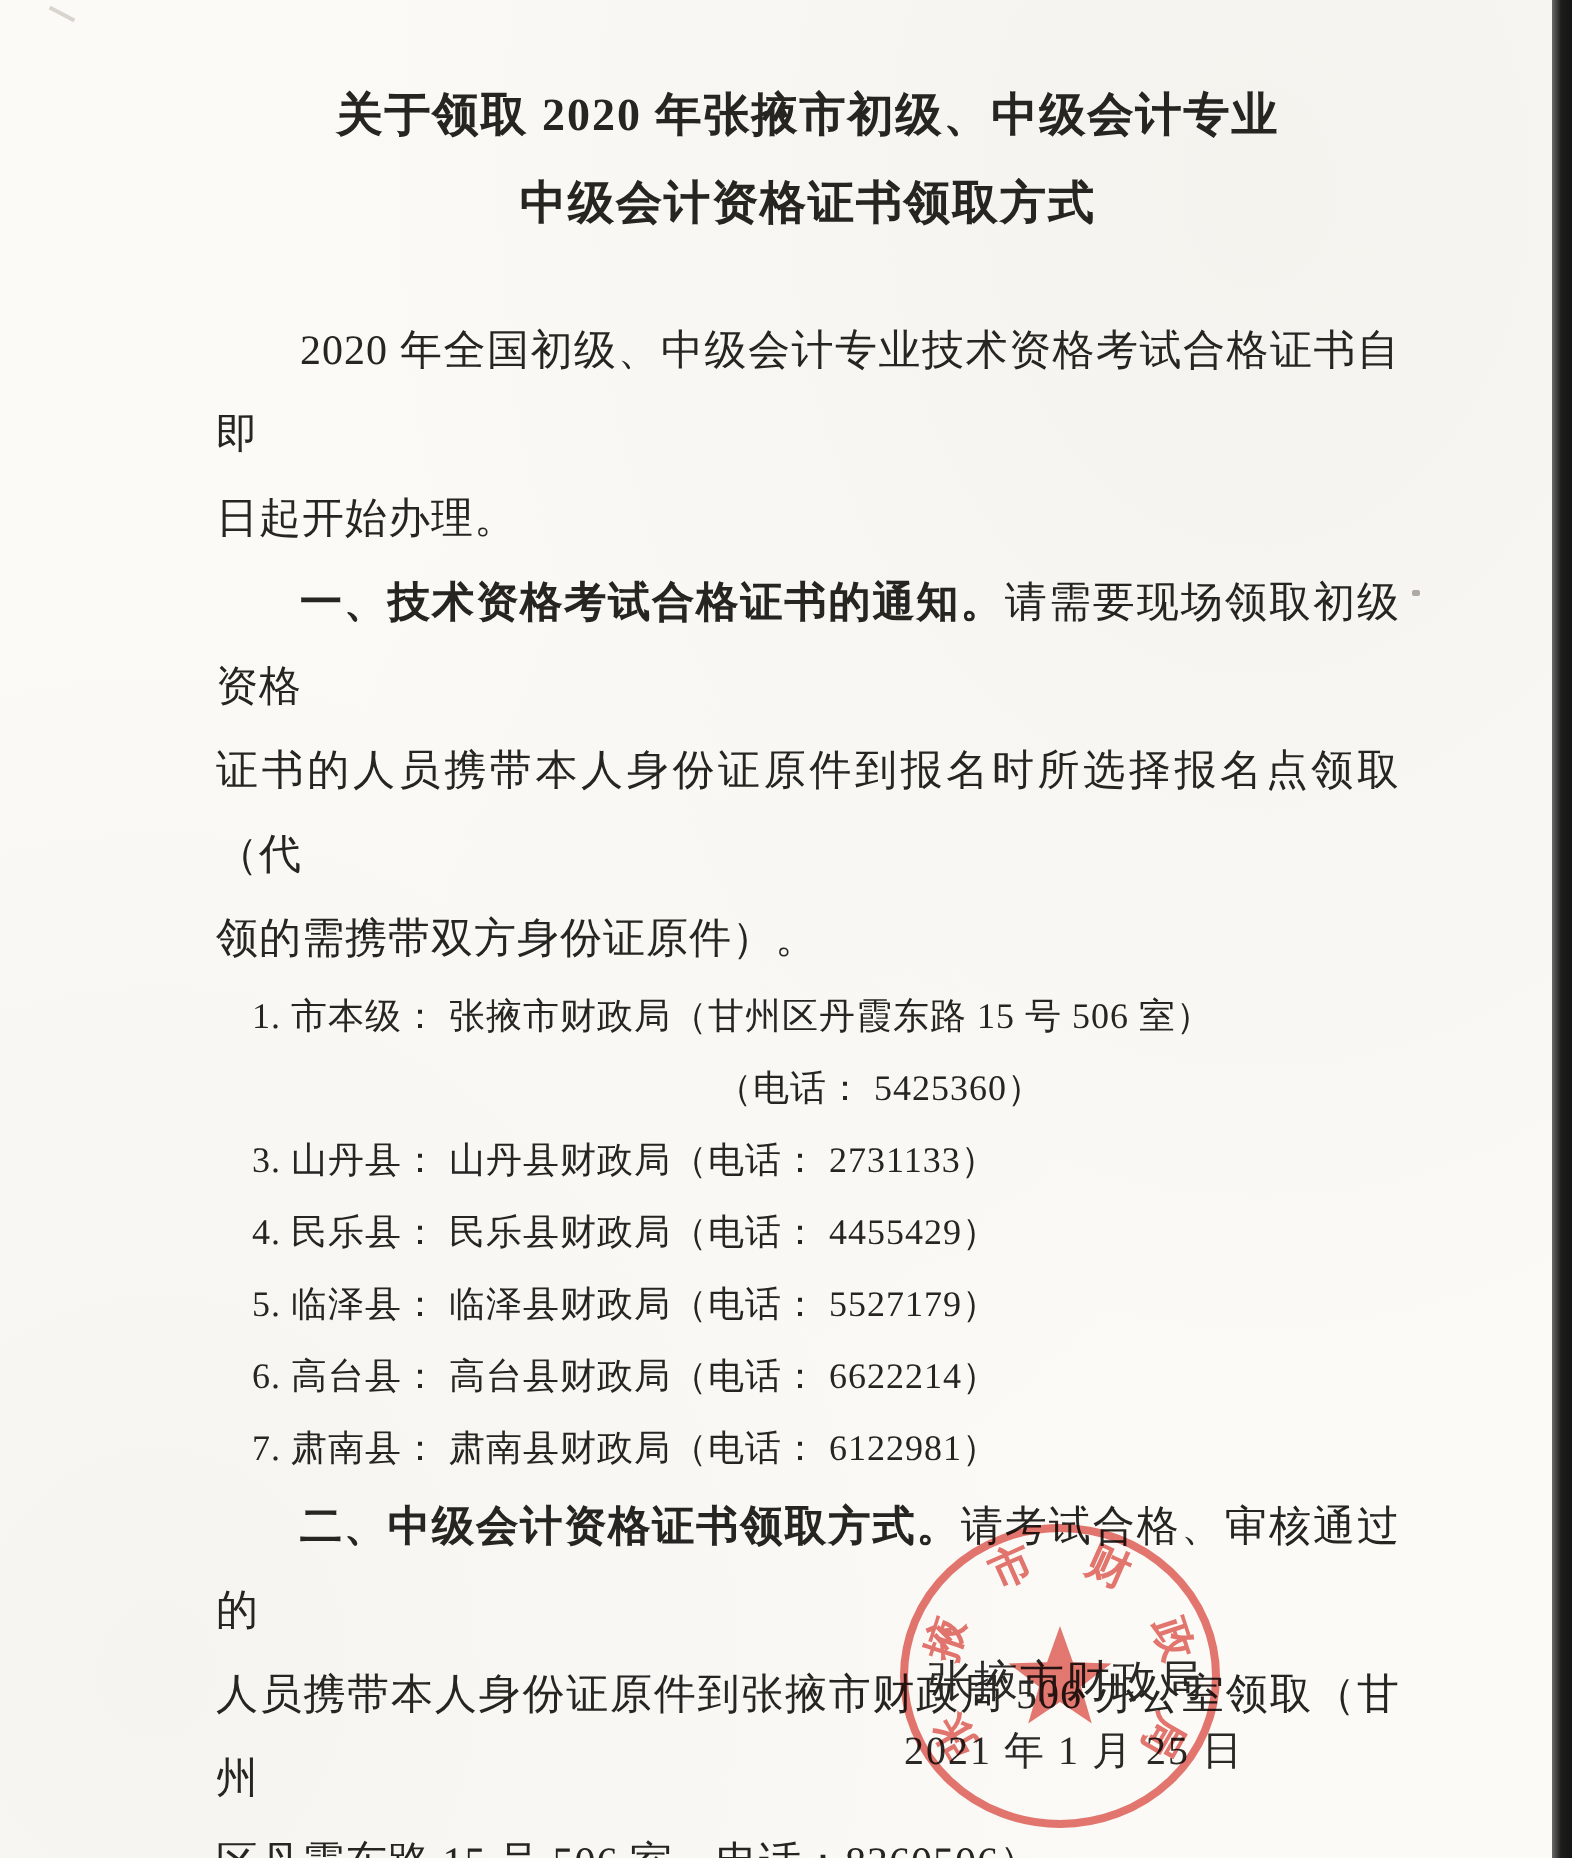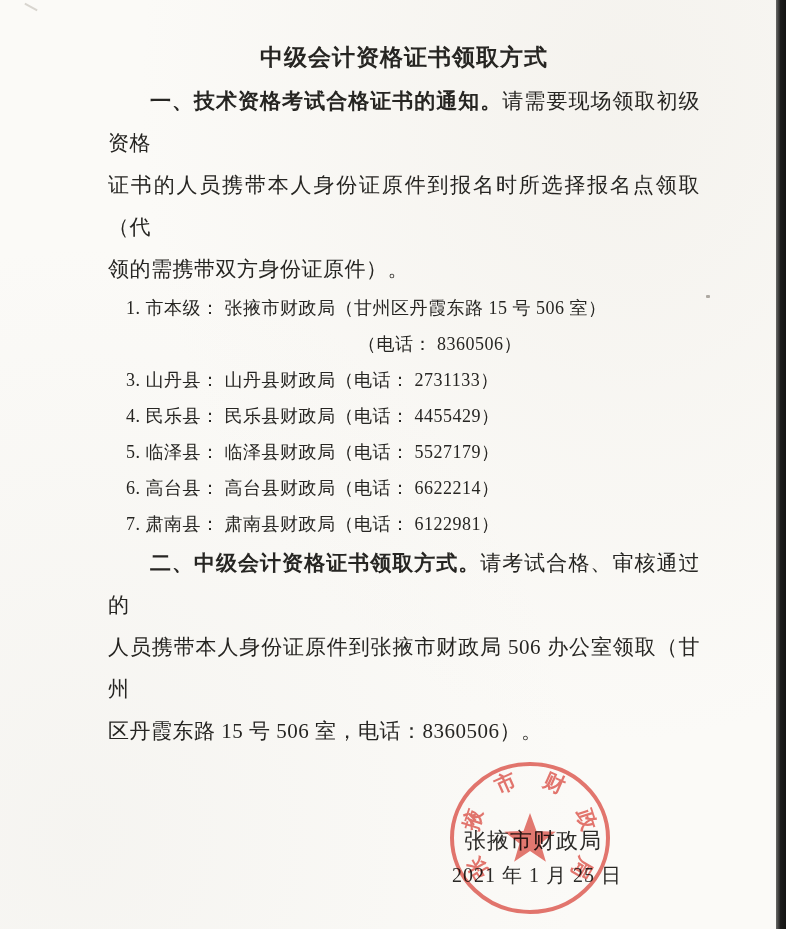--- a/index.html
+++ b/index.html
@@ -75,31 +75,34 @@
 </head>
 <body>
 
 <div class="page">
 
   <div class="scan-mark"></div>
 
   <div class="doc">
 
     <h1 class="title">
+      <span class="tline">关于领取 2020 年张掖市初级、中级会计专业</span>
       <span class="tline">中级会计资格证书领取方式</span>
     </h1>
 
+    <p class="para intro">2020 年全国初级、中级会计专业技术资格考试合格证书自即
+日起开始办理。</p>
 
     <p class="para"><span class="bold">一、技术资格考试合格证书的通知。</span><span>请需要现场领取初级资格
 证书的人员携带本人身份证原件到报名时所选择报名点领取（代
 领的需携带双方身份证原件）。</span></p>
 
     <div class="list">
       <div class="item">1. 市本级： 张掖市财政局（甘州区丹霞东路 15 号 506 室）</div>
-      <div class="item phone-line">（电话： 8360506）</div>
+      <div class="item phone-line">（电话： 5425360）</div>
       <div class="item">3. 山丹县： 山丹县财政局（电话： 2731133）</div>
       <div class="item">4. 民乐县： 民乐县财政局（电话： 4455429）</div>
       <div class="item">5. 临泽县： 临泽县财政局（电话： 5527179）</div>
       <div class="item">6. 高台县： 高台县财政局（电话： 6622214）</div>
       <div class="item">7. 肃南县： 肃南县财政局（电话： 6122981）</div>
     </div>
 
     <p class="para sec2"><span class="bold">二、中级会计资格证书领取方式。</span><span>请考试合格、审核通过的
 人员携带本人身份证原件到张掖市财政局 506 办公室领取（甘州
 区丹霞东路 15 号 506 室，电话：8360506）。</span></p>

